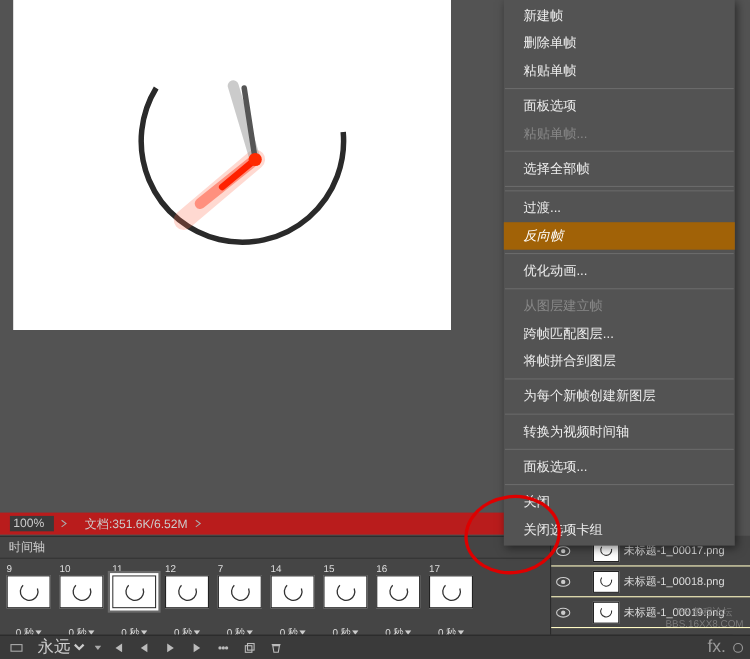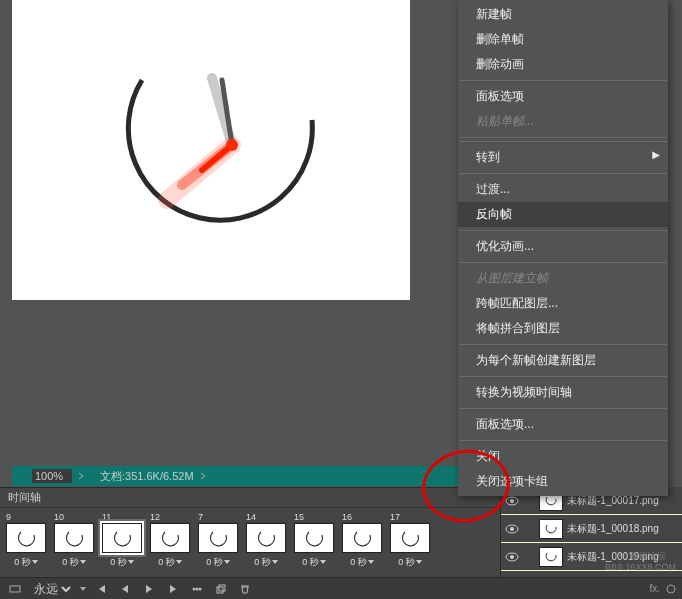--- a/index.html
+++ b/index.html
@@ -1,54 +1,54 @@
 <!DOCTYPE html>
 <html><head>
 <meta charset="utf-8">
 <style>
 * { margin: 0; padding: 0; box-sizing: border-box; font-family: "Microsoft YaHei", sans-serif; }
 body { background: #535353; width: 682px; height: 599px; overflow: hidden; position: relative; }
 
 .canvas-area { position: absolute; left: 12px; top: 0; width: 398px; height: 300px; background: #fff; }
 .canvas-area svg { width: 100%; height: 100%; }
 
-.status-bar { position: absolute; left: 12px; top: 466px; width: 460px; height: 20px; display: flex; align-items: center; color: #ccc; font-size: 11px; padding: 0 20px; background: #0f766e; gap: 6px; }
+.status-bar { position: absolute; left: 0; top: 466px; width: 460px; height: 20px; display: flex; align-items: center; color: #ccc; font-size: 11px; padding: 0 9px; background: #b91c1c; gap: 6px; }
 .zoom-input { background: #3a3a3a; color: #ccc; border: none; width: 40px; font-size: 11px; padding: 1px 3px; }
 .doc-info { margin-left: 8px; }
 
 .timeline-panel { position: absolute; left: 0; top: 487px; right: 16px; height: 112px; background: #454545; border-top: 1px solid #2a2a2a; }
 .timeline-header { height: 20px; display: flex; align-items: center; padding: 0 8px; color: #ccc; font-size: 11px; justify-content: space-between; border-bottom: 1px solid #333; }
 .timeline-menu-icon { width: 18px; height: 14px; display: flex; flex-direction: column; justify-content: center; gap: 2px; }
 .timeline-menu-icon span { height: 1px; background: #aaa; width: 12px; }
 
 .frames-row { display: flex; gap: 8px; padding: 4px 6px; align-items: flex-start; }
 .frame { width: 40px; display: flex; flex-direction: column; align-items: center; }
 .frame-num { font-size: 9px; color: #ddd; align-self: flex-start; margin-bottom: 1px; }
 .frame-thumb { width: 40px; height: 30px; background: #fff; border: 1px solid #222; display: flex; align-items: center; justify-content: center; position: relative; }
 .frame-thumb.selected { outline: 2px solid #fff; box-shadow: 0 0 0 4px #6a6a6a; }
 .frame-thumb svg { width: 28px; height: 28px; }
-.frame-delay { font-size: 9px; color: #ddd; margin-top: 3px; display: flex; align-items: center; gap: 1px; }
+.frame-delay { font-size: 9px; color: #ddd; margin-top: 16px; display: flex; align-items: center; gap: 1px; }
 
 .timeline-controls { position: absolute; bottom: 0; left: 0; right: 0; height: 22px; background: #3a3a3a; display: flex; align-items: center; gap: 6px; padding: 0 6px; color: #ccc; font-size: 10px; border-top: 1px solid #2a2a2a; }
 .tc-btn { width: 18px; height: 16px; display: flex; align-items: center; justify-content: center; color: #bbb; }
-.loop-select { background: #3a3a3a; color: #ccc; border: none; font-size: 12px; }
+.loop-select { background: #3a3a3a; color: #ccc; border: none; font-size: 15px; }
 
 .layers-panel { position: absolute; right: 0; top: 487px; width: 182px; height: 90px; background: #454545; border-left: 1px solid #2a2a2a; overflow: hidden; }
 .layer-row { height: 28px; display: flex; align-items: center; gap: 4px; padding: 0 4px; color: #ddd; font-size: 10px; border-bottom: 1px solid #fef9c3; }
 .layer-eye { width: 14px; height: 14px; }
 .layer-thumb { width: 24px; height: 20px; background: #fff; border: 1px solid #222; display: flex; align-items: center; justify-content: center; }
 .layer-thumb svg { width: 18px; height: 18px; }
 .layer-name { white-space: nowrap; overflow: hidden; }
 
-.layers-footer { position: absolute; right: 0; bottom: 0; width: 182px; height: 22px; background: #3a3a3a; display: flex; align-items: center; justify-content: flex-end; gap: 6px; padding: 0 6px; color: #999; font-size: 10px; border-top: 1px solid #2a2a2a; }
+.layers-footer { position: absolute; right: 0; bottom: 0; width: 182px; height: 22px; background: #3a3a3a; display: flex; align-items: center; justify-content: flex-end; gap: 6px; padding: 0 6px; color: #999; font-size: 16px; border-top: 1px solid #2a2a2a; }
 
 .context-menu { position: absolute; left: 458px; top: 0; width: 210px; background: #535353; box-shadow: 2px 2px 8px rgba(0,0,0,0.5); color: #eee; font-size: 12px; padding: 2px 0; }
 .menu-item { padding: 4px 20px 4px 18px; cursor: default; position: relative; }
-.menu-item.highlighted { background: #404040; color: #fff; }
-.menu-item.disabled { color: #888; font-style: italic; }
+.menu-item.highlighted { background: #a16207; color: #fff; font-style: italic; }
+.menu-item.disabled { color: #888; }
 .menu-sep { height: 1px; background: #6a6a6a; margin: 3px 1px; }
 .menu-arrow { position: absolute; right: 8px; top: 4px; font-size: 10px; }
 
 .red-circle { position: absolute; left: 422px; top: 450px; width: 88px; height: 72px; border: 3px solid #d00; border-radius: 50%; pointer-events: none; transform: rotate(-8deg); }
 
 .watermark { position: absolute; right: 6px; bottom: 26px; font-size: 9px; color: #7a7a7a; text-align: center; line-height: 1.2; }
 </style>
 </head>
 <body>
 
@@ -280,27 +280,27 @@
 <div class="layers-footer">
   <span>fx.</span>
   <svg width="10" height="10">
       <circle cx="5" cy="5" r="4" stroke="#999" fill="none"></circle>
     </svg>
 </div>
 
 <div class="context-menu" id="context-menu">
     <div class="menu-item">新建帧</div>
     <div class="menu-item">删除单帧</div>
-    <div class="menu-item">删除动画</div>
+    <div class="menu-item">粘贴单帧</div>
     <div class="menu-sep"></div>
     <div class="menu-item">面板选项</div>
     <div class="menu-item disabled">粘贴单帧...</div>
     <div class="menu-sep"></div>
-    <div class="menu-sep"></div>
-    <div class="menu-item">转到<span class="menu-arrow">▶</span></div>
+    <div class="menu-item">选择全部帧</div>
+    <div class="menu-sep"></div>
     <div class="menu-sep"></div>
     <div class="menu-item">过渡...</div>
     <div class="menu-item highlighted">反向帧</div>
     <div class="menu-sep"></div>
     <div class="menu-item">优化动画...</div>
     <div class="menu-sep"></div>
     <div class="menu-item disabled">从图层建立帧</div>
     <div class="menu-item">跨帧匹配图层...</div>
     <div class="menu-item">将帧拼合到图层</div>
     <div class="menu-sep"></div>

